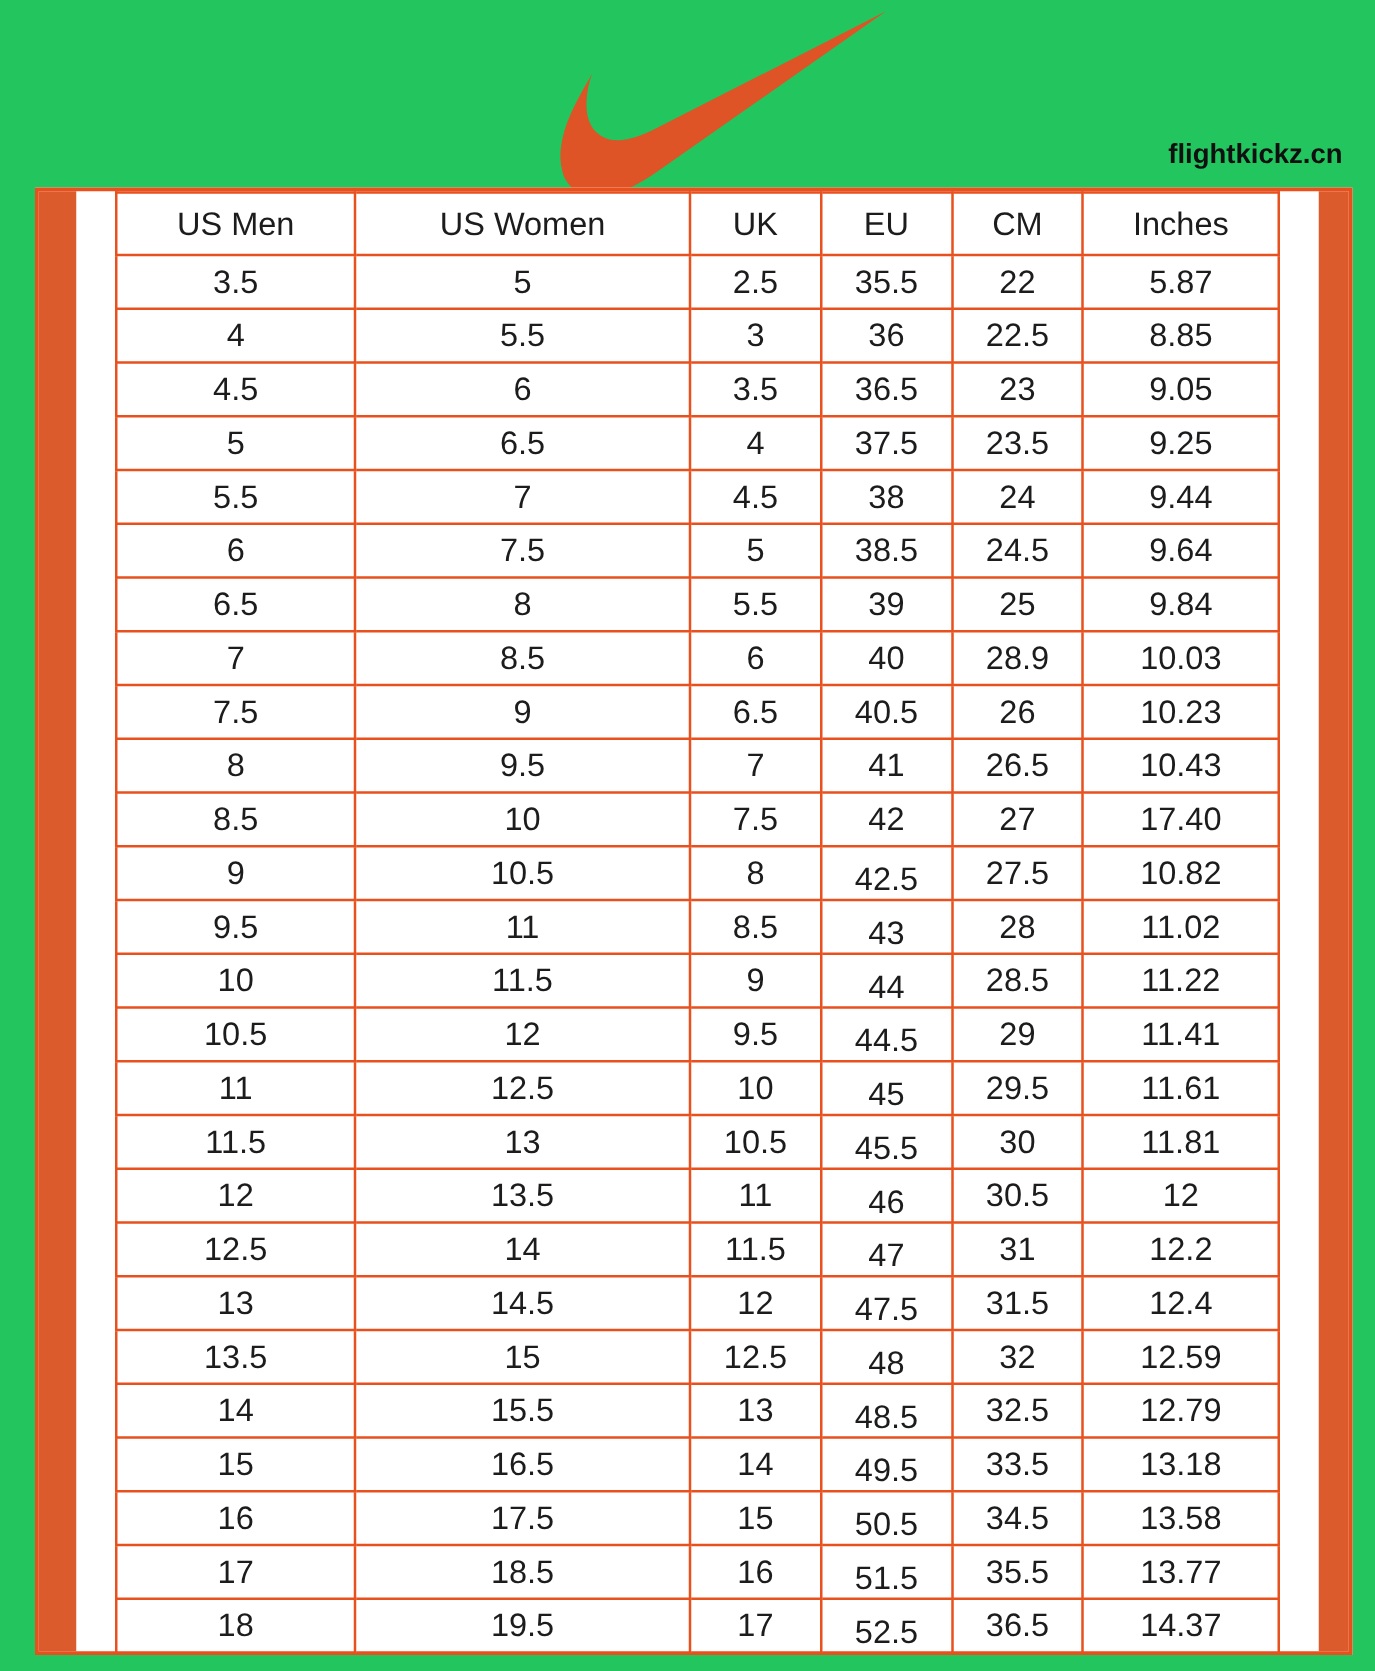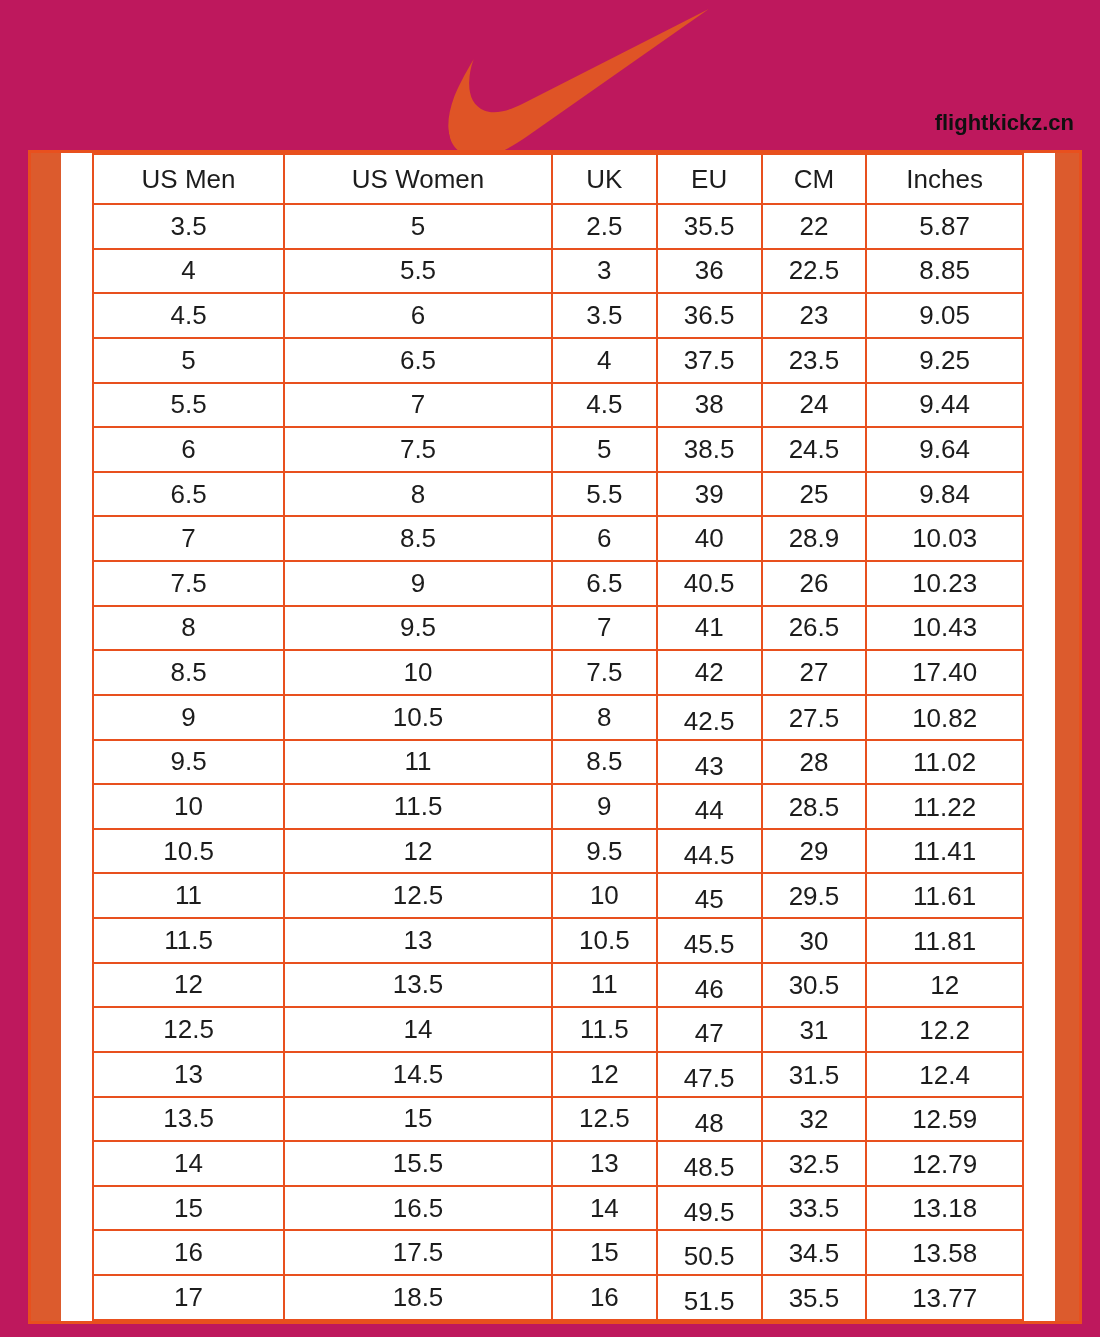--- a/index.html
+++ b/index.html
@@ -1,19 +1,19 @@
 <!DOCTYPE html>
 <html><head>
 <meta charset="utf-8">
 <style>
   html,body{margin:0;padding:0;background:#ffffff;}
   .page{
     position:relative;
     width:1100px;height:1337px;
-    background:#be185d;
+    background:#22c55e;
     font-family:"Liberation Sans", sans-serif;
     overflow:hidden;
   }
   .swoosh-wrap{
     position:absolute;left:442px;top:34px;
     width:280px;height:104px;
     transform:rotate(-12deg);
   }
   .brand{
     position:absolute;top:110px;right:26px;
@@ -272,18 +272,26 @@
             <td class="lower">13.58</td>
           </tr>
           <tr>
             <td>17</td>
             <td>18.5</td>
             <td>16</td>
             <td class="raise">51.5</td>
             <td class="lower">35.5</td>
             <td class="lower">13.77</td>
           </tr>
+          <tr>
+            <td>18</td>
+            <td>19.5</td>
+            <td>17</td>
+            <td class="raise">52.5</td>
+            <td class="lower">36.5</td>
+            <td class="lower">14.37</td>
+          </tr>
         </tbody>
     </table>
     <div class="side-bar right"></div>
   </div>
 
 </div>
 
 </body></html>

